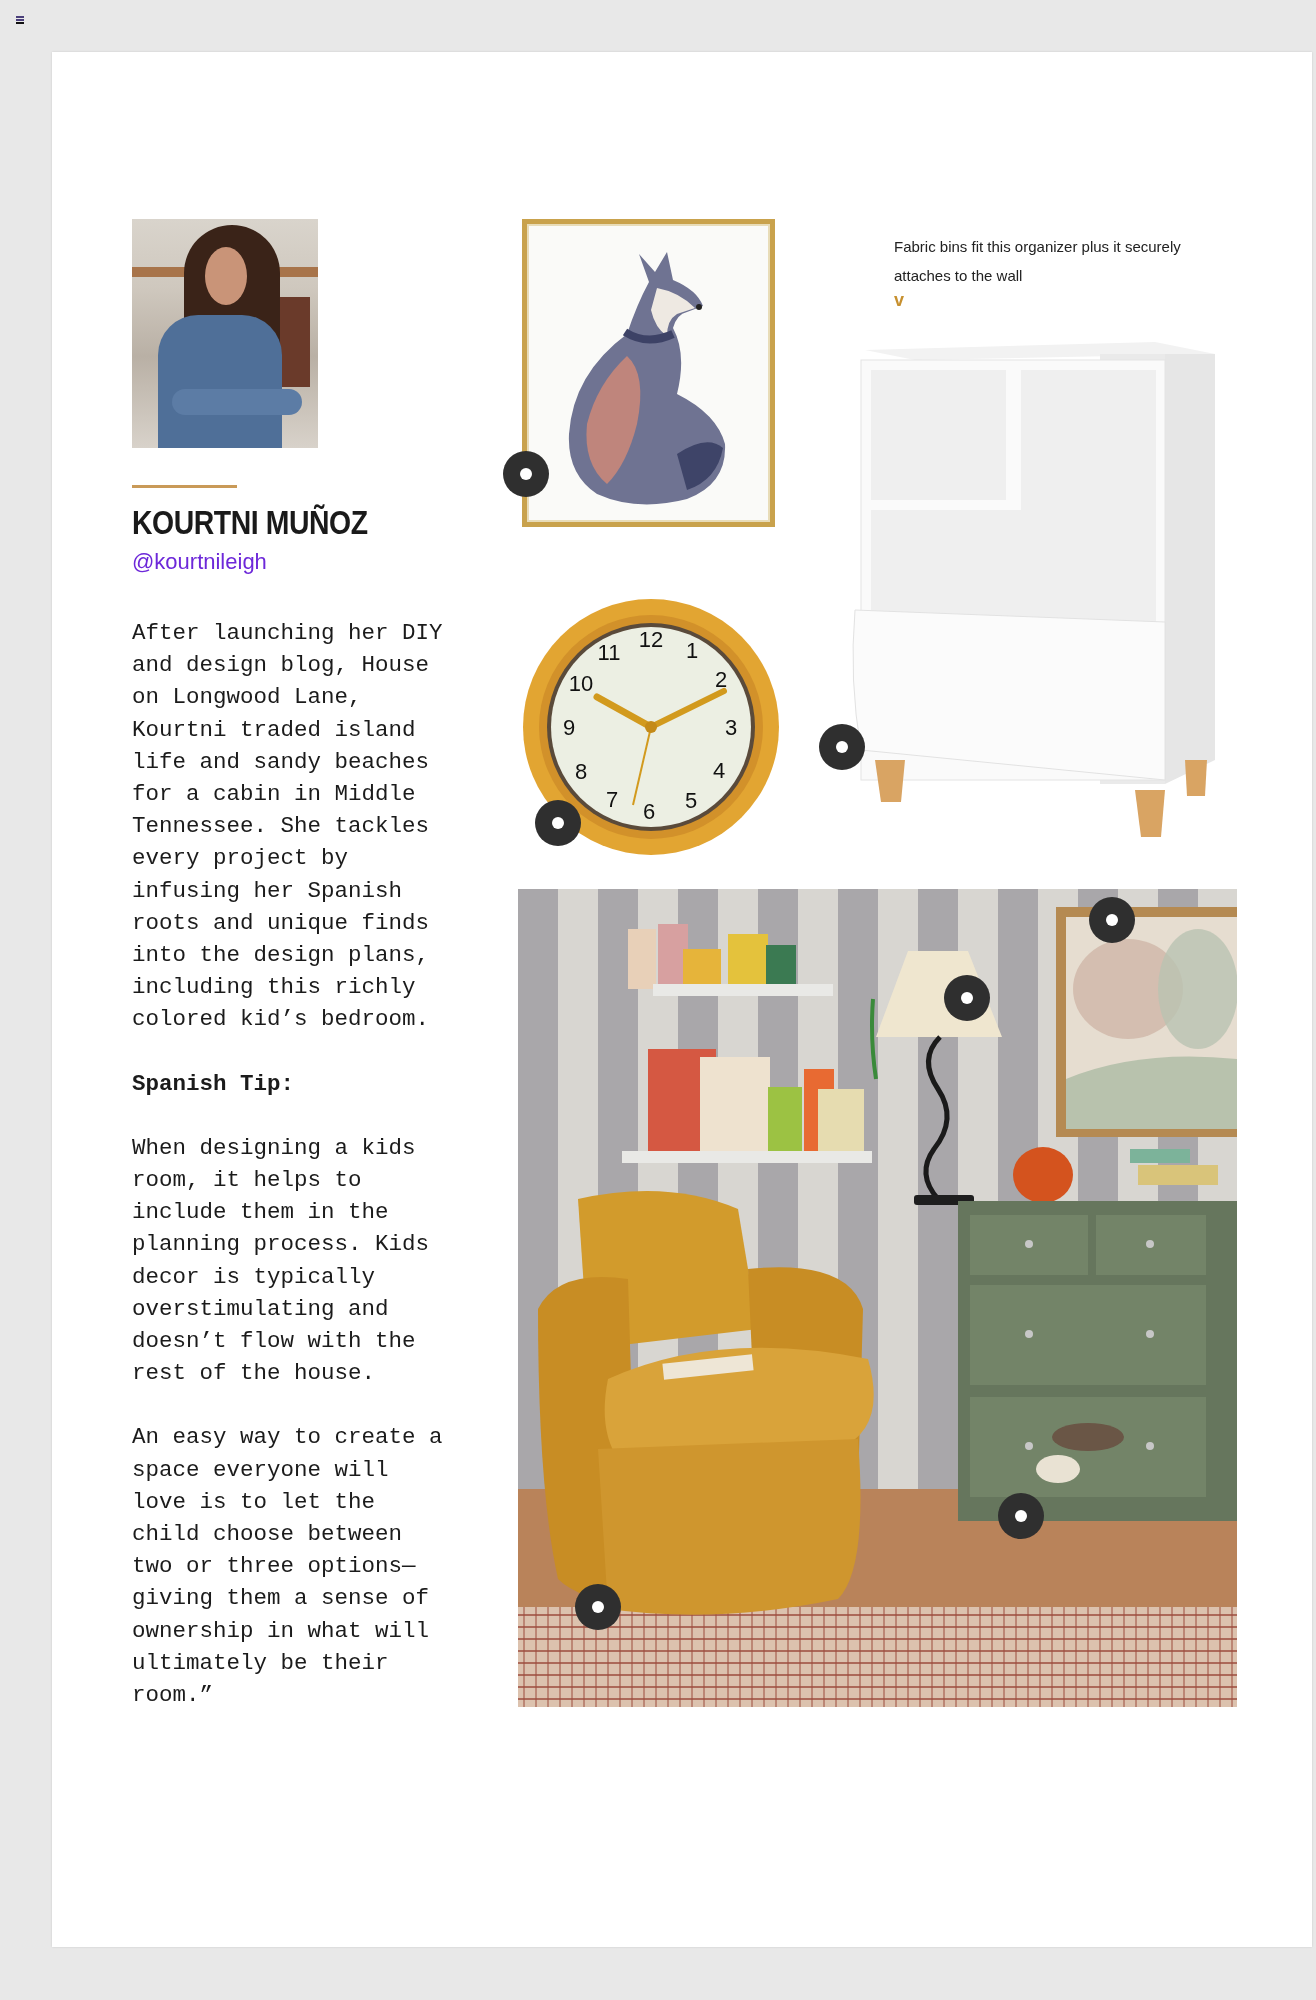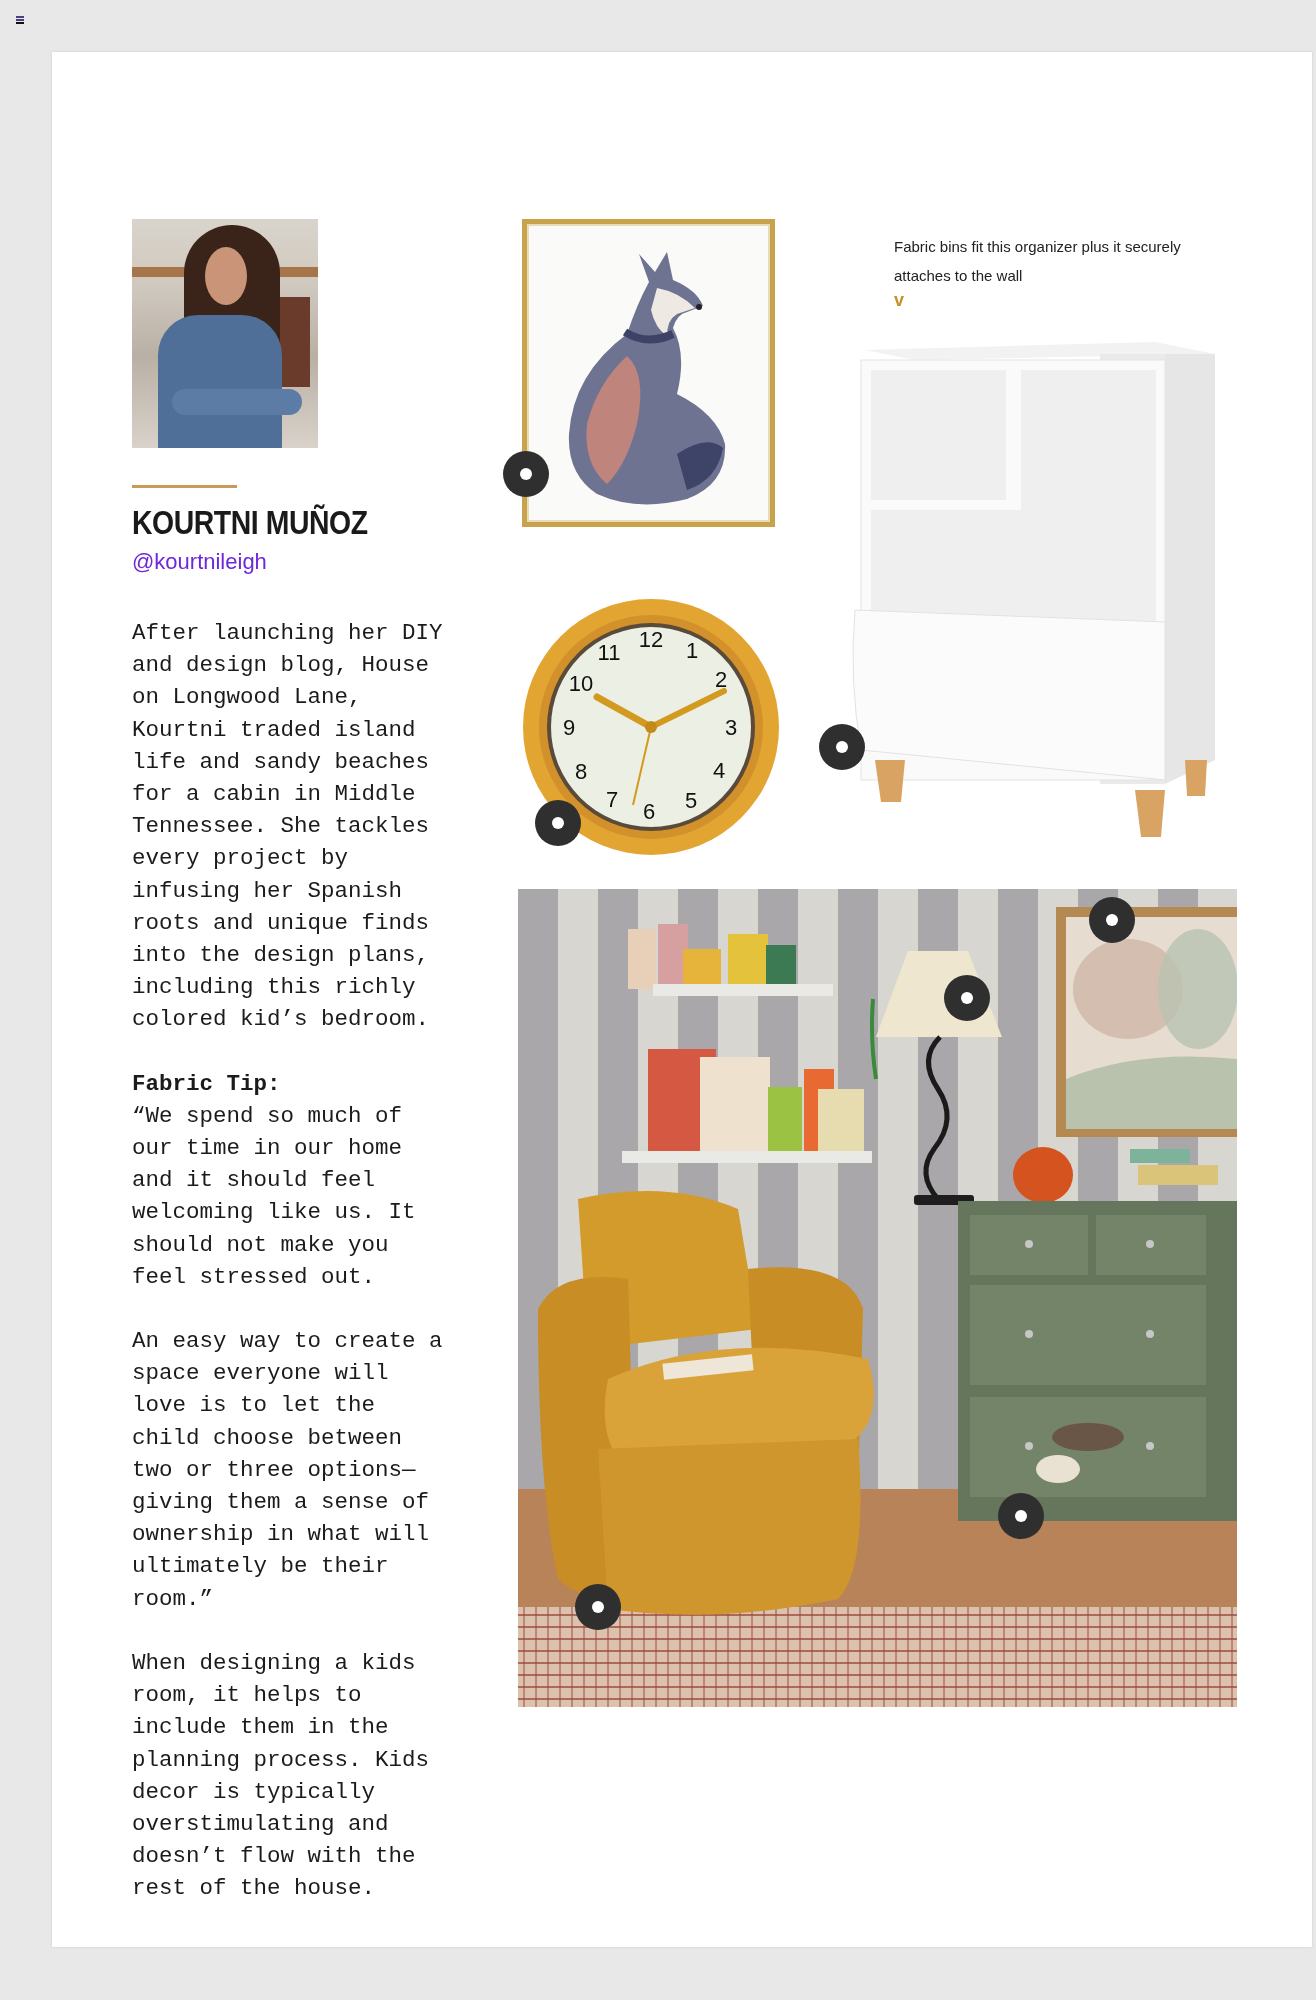--- a/index.html
+++ b/index.html
@@ -58,23 +58,23 @@
       <div class="face"></div>
       <div class="arm"></div>
   </div>
 
   <div class="abs rule"></div>
   <div class="abs name">KOURTNI MUÑOZ</div>
   <div class="abs handle">@kourtnileigh</div>
 
   <div class="abs body-text">
     <p>After launching her DIY and design blog, House on Longwood Lane, Kourtni traded island life and sandy beaches for a cabin in Middle Tennessee. She tackles every project by infusing her Spanish roots and unique finds into the design plans, including this richly colored kid’s bedroom.</p>
-    <p><span class="tip-head">Fabric Tip:</span><span>“We spend so much of our time in our home and it should feel welcoming like us. It should not make you feel stressed out.</span></p>
+    <p><span class="tip-head">Spanish Tip:</span></p>
+    <p>When designing a kids room, it helps to include them in the planning process. Kids decor is typically overstimulating and doesn’t flow with the rest of the house.</p>
     <p>An easy way to create a space everyone will love is to let the child choose between two or three options—giving them a sense of ownership in what will ultimately be their room.”</p>
-    <p>When designing a kids room, it helps to include them in the planning process. Kids decor is typically overstimulating and doesn’t flow with the rest of the house.</p>
   </div>
 
   <div class="abs wolf-frame" title="Framed folk-art wolf print">
     <svg width="243" height="298" viewBox="0 0 243 298">
       <path d="M122 58 L112 30 L128 48 L140 28 L146 56 Q170 66 176 82 L160 88 Q150 90 146 104 Q160 130 150 170 Q190 190 198 220 Q200 260 160 275 Q110 288 70 270 Q40 250 42 210 Q46 150 100 110 Q110 80 122 58Z" fill="#6f7392"></path>
       <path d="M130 64 Q152 68 168 84 L150 90 Q140 96 140 112 Q128 104 124 86Z" fill="#eee9e2"></path>
       <path d="M60 200 Q70 160 100 132 Q120 150 110 200 Q100 240 80 260 Q56 240 60 200Z" fill="#d98b74" opacity="0.75"></path>
       <path d="M98 108 Q120 122 146 110" stroke="#3d4266" stroke-width="8" fill="none"></path>
       <path d="M150 230 Q180 210 196 224 Q190 256 160 266Z" fill="#3e4468"></path>
       <circle cx="172" cy="83" r="3" fill="#222"></circle>

